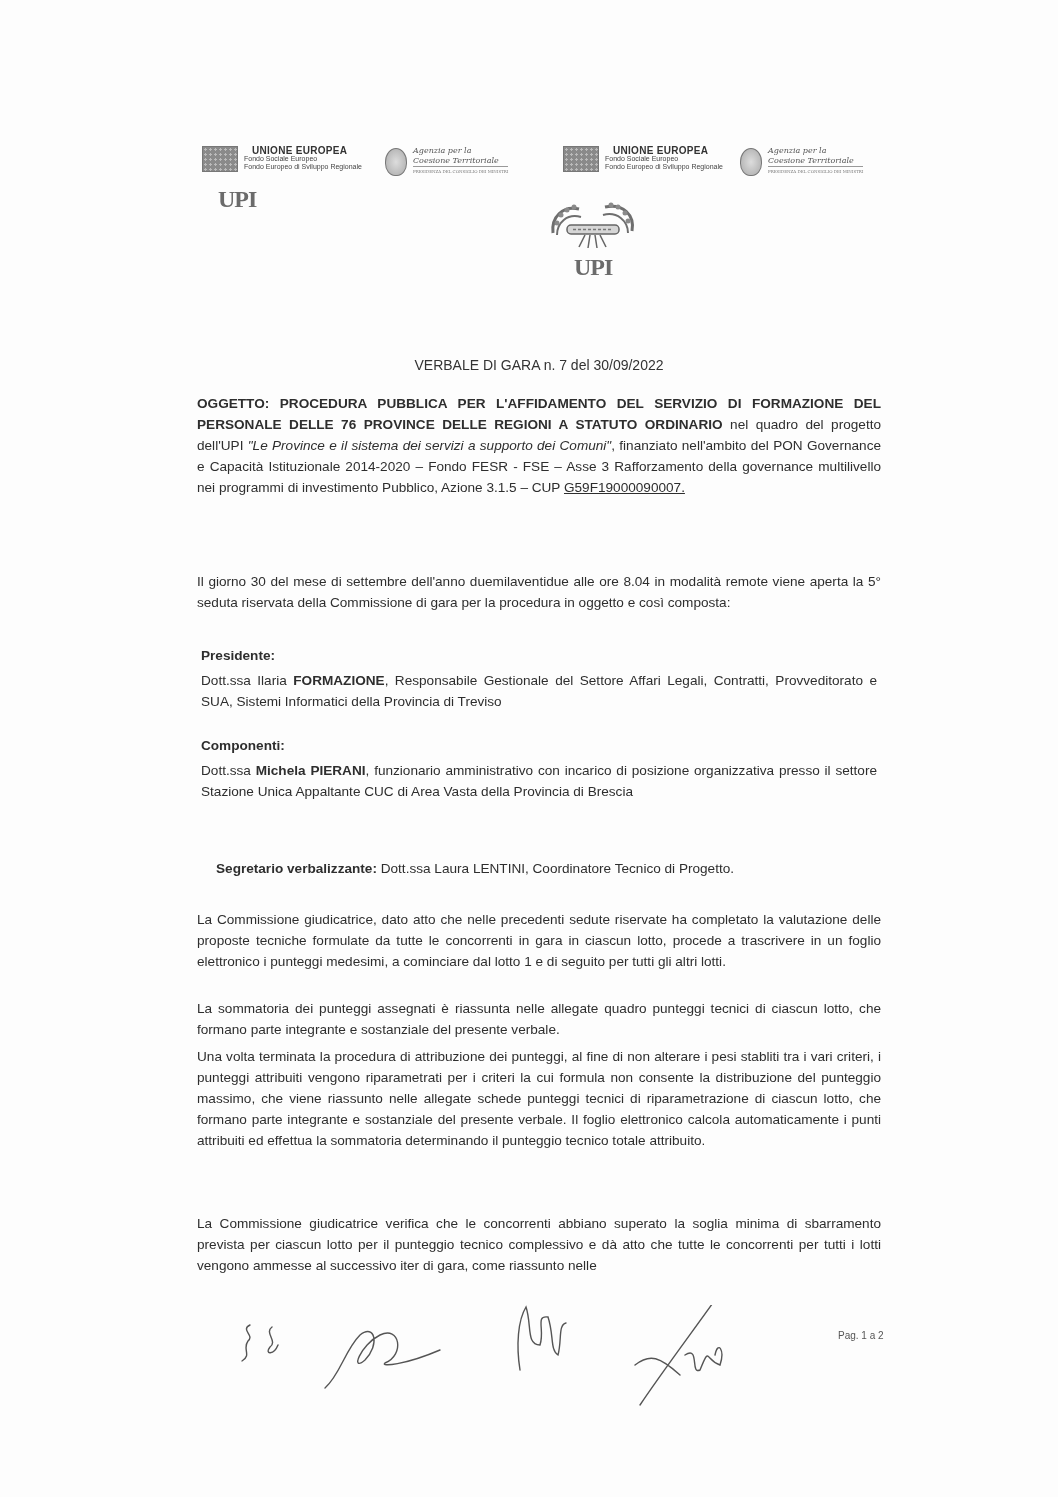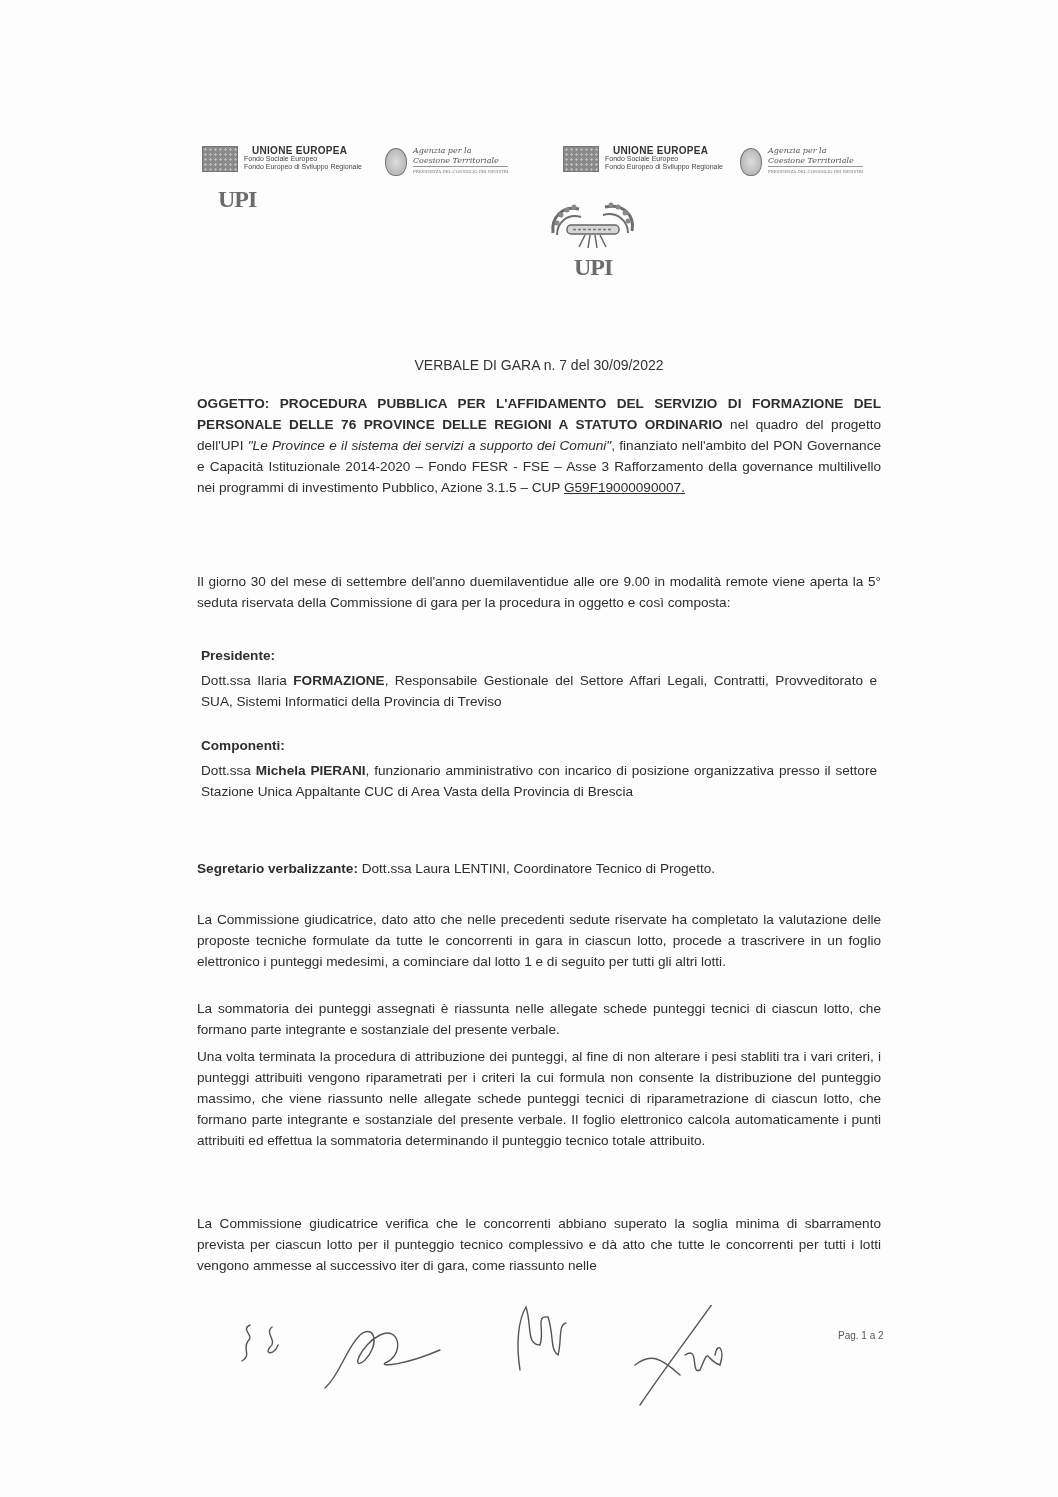--- a/index.html
+++ b/index.html
@@ -126,38 +126,38 @@
     </g>
   </svg>
   <div class="upi-big">UPI</div>
 
   <div class="title-line">VERBALE DI GARA n. 7 del 30/09/2022</div>
 
   <div class="text subject">
     <span>OGGETTO: PROCEDURA PUBBLICA PER L'AFFIDAMENTO DEL SERVIZIO DI FORMAZIONE DEL PERSONALE DELLE 76 PROVINCE DELLE REGIONI A STATUTO ORDINARIO</span><span class="normal"> nel quadro del progetto dell'UPI </span><em>"Le Province e il sistema dei servizi a supporto dei Comuni"</em><span class="normal">, finanziato nell'ambito del PON Governance e Capacità Istituzionale 2014-2020 – Fondo FESR - FSE – Asse 3 Rafforzamento della governance multilivello nei programmi di investimento Pubblico, Azione 3.1.5 – CUP </span><span class="normal cup-code">G59F19000090007.</span>
   </div>
 
-  <div class="text" style="top:571px;">Il giorno 30 del mese di settembre dell'anno duemilaventidue alle ore 9.00 in modalità remote viene aperta la 5° seduta riservata della Commissione di gara per la procedura in oggetto e così composta:</div>
+  <div class="text" style="top:571px;">Il giorno 30 del mese di settembre dell'anno duemilaventidue alle ore 8.04 in modalità remote viene aperta la 5° seduta riservata della Commissione di gara per la procedura in oggetto e così composta:</div>
 
   <div class="text" style="top:641px;">
     <p class="heading">Presidente:</p>
     <p><span>Dott.ssa Ilaria </span><span class="bold">FORMAZIONE</span><span>, Responsabile Gestionale del Settore Affari Legali, Contratti, Provveditorato e SUA, Sistemi Informatici della Provincia di Treviso</span></p>
   </div>
 
   <div class="text" style="top:731px;">
     <p class="heading">Componenti:</p>
     <p><span>Dott.ssa </span><span class="bold">Michela PIERANI</span><span>, funzionario amministrativo con incarico di posizione organizzativa presso il settore Stazione Unica Appaltante CUC di Area Vasta della Provincia di Brescia</span></p>
   </div>
 
-  <div class="text" style="top:858px;">
+  <div class="text" style="top:858px;margin-left:19px;">
     <span class="heading">Segretario verbalizzante:</span><span> Dott.ssa Laura LENTINI, Coordinatore Tecnico di Progetto.</span>
   </div>
 
   <div class="text" style="top:909px;">La Commissione giudicatrice, dato atto che nelle precedenti sedute riservate ha completato la valutazione delle proposte tecniche formulate da tutte le concorrenti in gara in ciascun lotto, procede a trascrivere in un foglio elettronico i punteggi medesimi, a cominciare dal lotto 1 e di seguito per tutti gli altri lotti.</div>
-  <div class="text" style="top:998px;">La sommatoria dei punteggi assegnati è riassunta nelle allegate schede punteggi tecnici di ciascun lotto, che formano parte integrante e sostanziale del presente verbale.</div>
+  <div class="text" style="top:998px;">La sommatoria dei punteggi assegnati è riassunta nelle allegate quadro punteggi tecnici di ciascun lotto, che formano parte integrante e sostanziale del presente verbale.</div>
   <div class="text" style="top:1046px;">Una volta terminata la procedura di attribuzione dei punteggi, al fine di non alterare i pesi stabliti tra i vari criteri, i punteggi attribuiti vengono riparametrati per i criteri la cui formula non consente la distribuzione del punteggio massimo, che viene riassunto nelle allegate schede punteggi tecnici di riparametrazione di ciascun lotto, che formano parte integrante e sostanziale del presente verbale. Il foglio elettronico calcola automaticamente i punti attribuiti ed effettua la sommatoria determinando il punteggio tecnico totale attribuito.</div>
   <div class="text" style="top:1213px;">La Commissione giudicatrice verifica che le concorrenti abbiano superato la soglia minima di sbarramento prevista per ciascun lotto per il punteggio tecnico complessivo e dà atto che tutte le concorrenti per tutti i lotti vengono ammesse al successivo iter di gara, come riassunto nelle</div>
 
   <svg class="signatures" viewBox="0 0 580 110">
     <g fill="none" stroke="#555" stroke-width="1.4" stroke-linecap="round">
       <path d="M20 20 C10 25 25 30 18 36 C12 44 22 50 12 56 M42 22 C34 28 48 36 40 42 C34 50 44 50 48 40"></path>
       <path d="M95 83 C110 70 115 45 130 30 C145 18 150 40 135 55 C120 68 130 40 150 30 C170 20 175 50 155 58 C150 62 175 60 210 45"></path>
       <path d="M290 65 C286 40 288 15 296 2 C302 20 296 40 310 40 C315 25 305 10 318 12 C324 30 320 45 328 50 C332 35 328 20 336 18"></path>
       <path d="M410 100 C430 70 460 30 485 -5 M405 60 C420 48 430 52 450 70 M455 50 C470 40 460 70 470 65 C480 40 475 55 490 60 C495 45 488 35 485 50"></path>
     </g>

